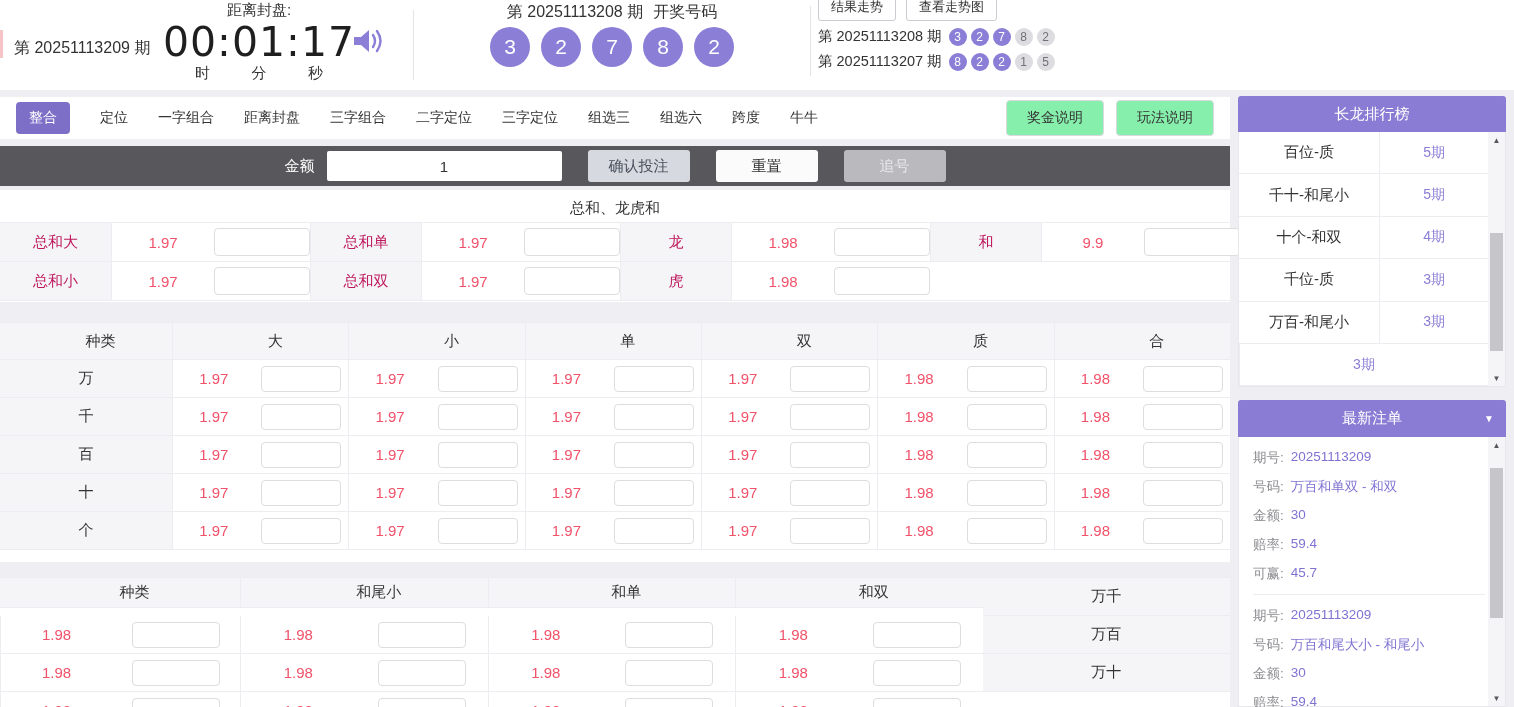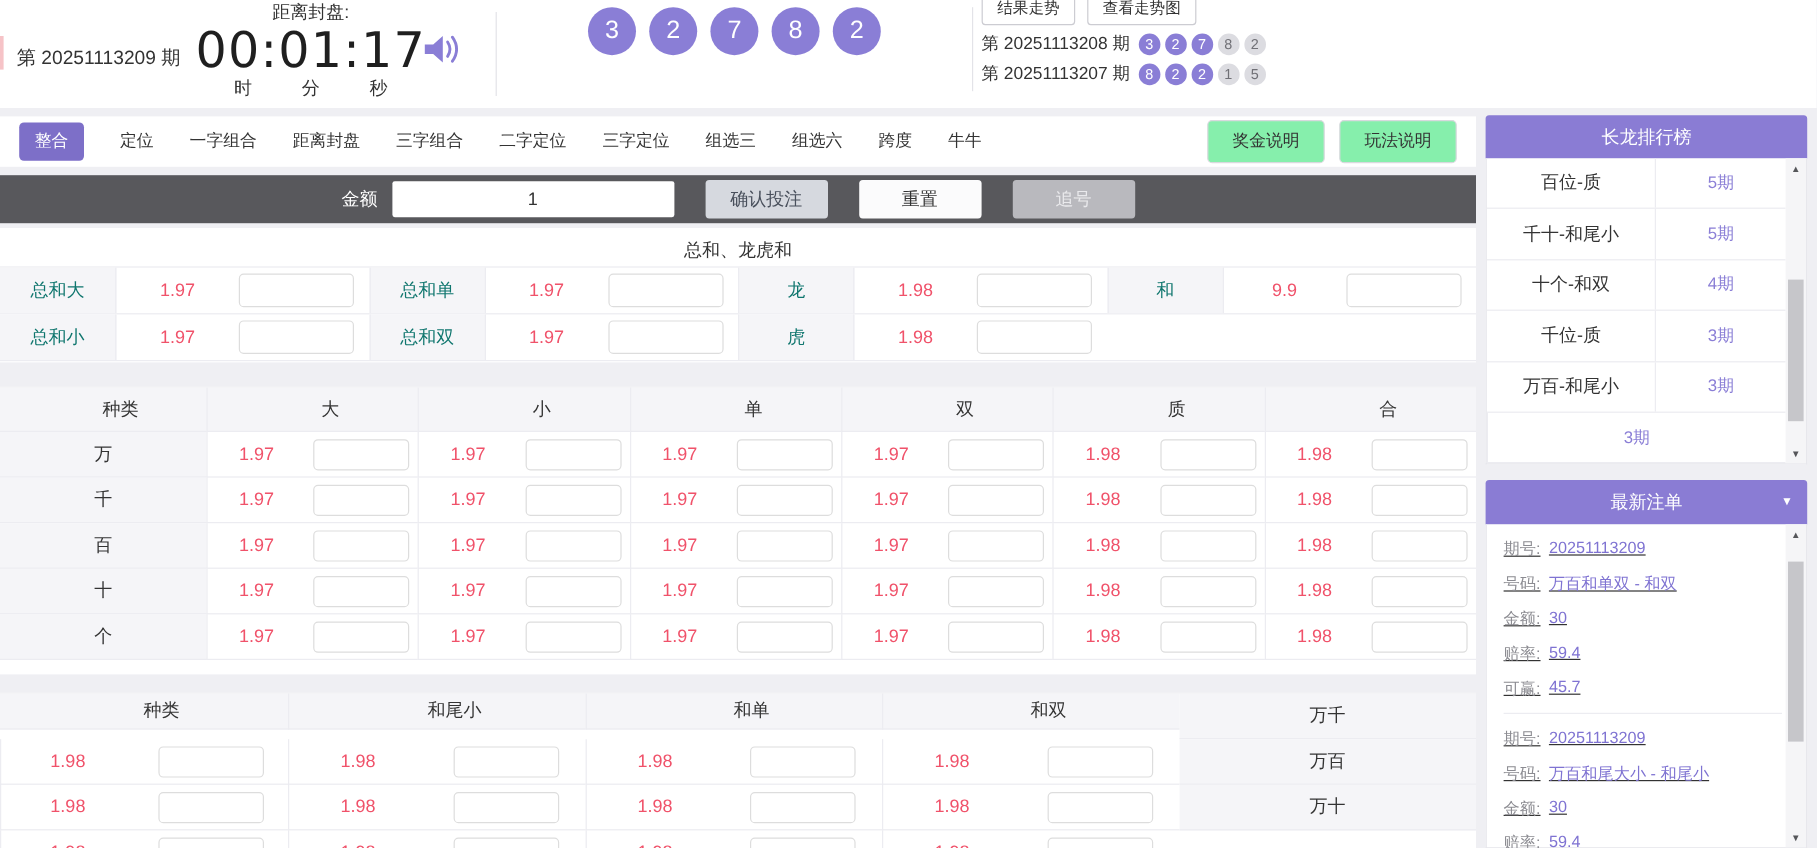--- a/index.html
+++ b/index.html
@@ -46,21 +46,21 @@
   .btn-confirm { background:#d6d9df; color:#49505c; }
   .btn-reset { background:#fbfbfc; color:#333; }
   .btn-chase { background:#b9b9be; color:#e9e9ec; }
 
   section { position:absolute; left:0; width:1230px; background:#fff; }
   .sum-section { top:190px; height:112px; }
   .sec-title { text-align:center; font-size:15px; color:#333; padding-top:9px; height:32px; }
   .srow { display:flex; height:39px; border-bottom:1px solid #ececf1; }
   .sum-table { border-top:1px solid #ececf1; }
   .sgroup { flex:1; display:flex; align-items:stretch; }
-  .slabel { width:97px; background:#f5f5f8; display:flex; align-items:center; justify-content:center; font-size:15px; color:#0f766e; border-right:1px solid #ececf1; border-left:1px solid #ececf1; }
+  .slabel { width:112px; background:#f5f5f8; display:flex; align-items:center; justify-content:center; font-size:15px; color:#be185d; border-right:1px solid #ececf1; border-left:1px solid #ececf1; }
   .sgroup:first-child .slabel { border-left:none; }
   .sodds { width:102px; display:flex; align-items:center; justify-content:center; }
   .sinput { flex:1; display:flex; align-items:center; }
   .odds { color:#f0526a; font-size:15px; }
   .bet-input { border:1px solid #ddd; border-radius:4px; outline:none; background:#fff; }
   .in-lg { width:96px; height:28px; }
   .in-md { width:80px; height:26px; }
   .in-sm { width:88px; height:26px; }
 
   .pos-section { top:322px; height:240px; }
@@ -84,21 +84,21 @@
   .dragon-panel { position:absolute; top:96px; left:0; width:268px; }
   .dragon-list { position:relative; background:#fff; height:255px; border:1px solid #e7e7ec; border-top:none; }
   .dragon-items { margin-right:17px; }
   .dragon-item { height:42.4px; display:flex; border-bottom:1px solid #ececf1; }
   .d-name { flex:1.3; display:flex; align-items:center; justify-content:center; font-size:15px; color:#333; }
   .d-count { flex:1; display:flex; align-items:center; justify-content:center; font-size:14px; color:#8a7ed6; border-left:1px solid #ececf1; }
 
   .orders-panel { position:absolute; top:400px; left:0; width:268px; }
   .orders-panel .panel-head { height:37px; }
   .orders-body { position:relative; background:#fff; height:270px; border:1px solid #e7e7ec; border-top:none; padding:12px 14px 0 14px; }
-  .o-line { display:flex; gap:7px; margin-bottom:11px; font-size:13.5px; white-space:nowrap;text-decoration:underline; }
+  .o-line { display:flex; gap:7px; margin-bottom:11px; font-size:13.5px; white-space:nowrap; }
   .o-label { color:#8c8c92; }
   .o-val { color:#7f73d2; }
   .order-sep { height:1px; background:#ececf1; margin:2px 6px 12px 0; }
 
   .sbar { position:absolute; top:0; right:0; bottom:0; width:17px; background:#f5f5f7; display:flex; flex-direction:column; align-items:center; }
   .sb-arrow { height:16px; width:17px; display:flex; align-items:center; justify-content:center; font-size:8px; color:#55565a; cursor:pointer; }
   .sb-track { flex:1; position:relative; width:100%; }
   .sb-thumb { position:absolute; left:2px; right:2px; background:#c6c6ca; cursor:pointer; }
   .dragon-thumb { top:85px; height:118px; }
   .orders-thumb { top:15px; height:150px; }
@@ -121,20 +121,23 @@
   </div>
   <svg class="spk" viewBox="0 0 32 30">
     <polygon points="2,11 9,11 17,4 17,26 9,19 2,19" fill="#8a7ed6"></polygon>
     <path d="M21 9 q4 6 0 12" stroke="#8a7ed6" stroke-width="2.4" fill="none" stroke-linecap="round"></path>
     <path d="M25 5 q7 10 0 20" stroke="#8a7ed6" stroke-width="2.4" fill="none" stroke-linecap="round"></path>
   </svg>
 
   <div class="vdiv d1"></div>
 
   <div class="draw-block">
+    <div class="draw-title">
+      <span>第 20251113208 期</span><span class="sp">开奖号码</span>
+    </div>
     <div class="balls">
       <div class="ball">3</div>
       <div class="ball">2</div>
       <div class="ball">7</div>
       <div class="ball">8</div>
       <div class="ball">2</div>
     </div>
   </div>
 
   <div class="vdiv d2"></div>

